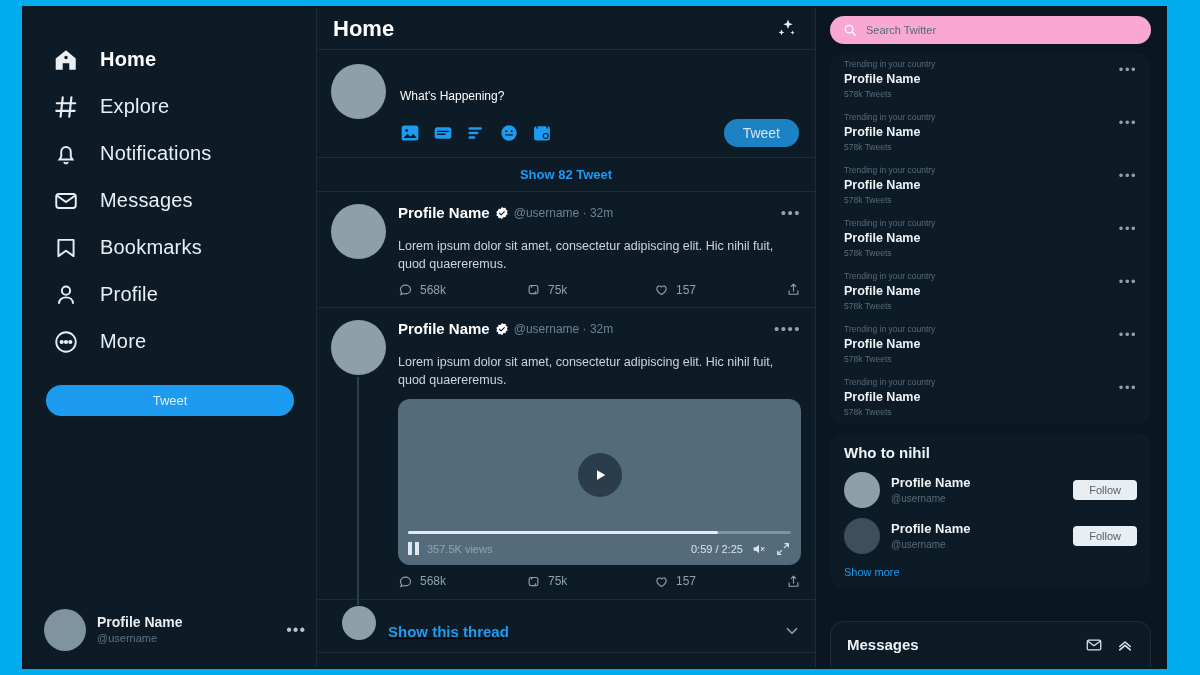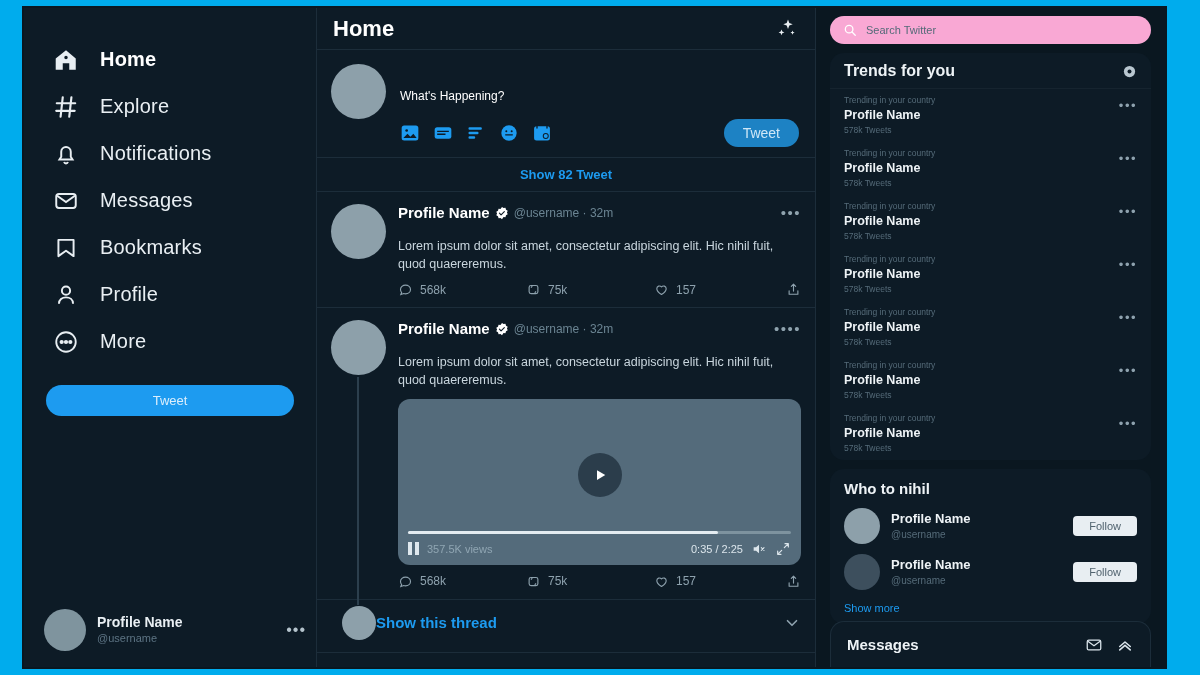--- a/index.html
+++ b/index.html
@@ -183,23 +183,24 @@
   .v-bar .fill { position: absolute; left: 0; top: 0; bottom: 0; width: 81%; background: #e4ecf1; border-radius: 2px; }
   .v-row { display: flex; align-items: center; margin-top: 7px; gap: 8px; }
   .v-pause { display: flex; gap: 3px; }
   .v-pause span { width: 4px; height: 13px; background: #dfe8ee; display: block; }
   .v-views { font-size: 11px; color: #90a6b3; }
   .v-time { margin-left: auto; font-size: 11px; color: #dbe5eb; }
   .v-icon { color: #dbe5eb; }
   .v-icon svg { width: 16px; height: 16px; display: block; }
 
   .thread-row {
-    display: flex; align-items: center; 
+    display: flex; align-items: flex-end; gap: 12px;
     padding: 6px 14px 12px 14px;
     border-bottom: 1px solid #1c2d3a;
+    text-decoration: underline;
   }
   .thread-row .mini-av {
     width: 34px; height: 34px; border-radius: 50%;
     background: #8da0aa; flex: 0 0 34px; margin-left: 11px;
   }
   .thread-link { color: #1d9bf0; font-size: 15px; font-weight: bold; cursor: pointer; }
   .thread-chev { margin-left: auto; color: #8ea2ae; }
   .thread-chev svg { width: 18px; height: 18px; display: block; }
 
   
@@ -514,21 +515,21 @@
           <div class="v-controls">
             <div class="v-bar">
               <div class="fill"></div>
             </div>
             <div class="v-row">
               <div class="v-pause">
                   <span></span>
                   <span></span>
                 </div>
               <div class="v-views">357.5K views</div>
-              <div class="v-time">0:35 / 2:25</div>
+              <div class="v-time">0:59 / 2:25</div>
               <div class="v-icon">
                 <svg viewBox="0 0 24 24" fill="currentColor">
                     <path d="M4 9.5h3.5L12 5.5v13L7.5 14.5H4v-5z"></path>
                     <path d="M15.5 10l4 4M19.5 10l-4 4" stroke="currentColor" stroke-width="1.6" fill="none" stroke-linecap="round"></path>
                   </svg>
               </div>
               <div class="v-icon">
                 <svg viewBox="0 0 24 24" fill="none" stroke="currentColor" stroke-width="1.8" stroke-linecap="round">
                     <path d="M14 10l6-6M20 4v5M20 4h-5M10 14l-6 6M4 20v-5M4 20h5"></path>
                   </svg>
@@ -589,29 +590,20 @@
       <span class="s-icon">
         <svg viewBox="0 0 24 24" fill="none" stroke="currentColor" stroke-width="2.2" stroke-linecap="round">
             <circle cx="10.5" cy="10.5" r="6.5"></circle>
             <path d="M15.5 15.5 21 21"></path>
           </svg>
       </span>
       <span id="search-placeholder">Search Twitter</span>
     </div>
 
     <div class="card">
-      <div class="card-head">
-        <span class="card-title">Trends for you</span>
-        <span class="gear">
-          <svg viewBox="0 0 24 24" fill="currentColor">
-              <circle cx="12" cy="12" r="9"></circle>
-              <circle cx="12" cy="12" r="3.2" fill="#0d1b26"></circle>
-            </svg>
-        </span>
-      </div>
 
       <div class="trend">
         <div class="tcol">
           <div class="trend-sub">Trending in your country</div>
           <div class="trend-name">Profile Name</div>
           <div class="trend-count">578k Tweets</div>
         </div>
         <div class="trend-dots">•••</div>
       </div>
 

